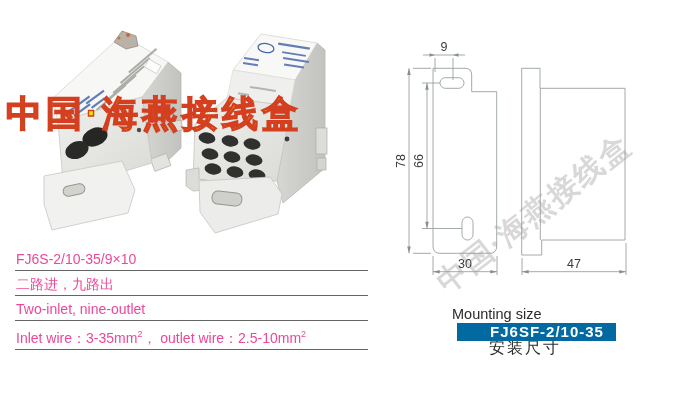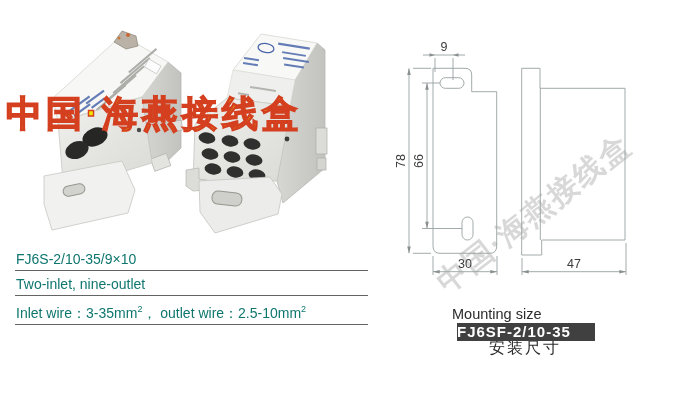--- a/index.html
+++ b/index.html
@@ -20,28 +20,28 @@
   .cap-cn{
     position:absolute;left:452px;top:290px;width:146px;text-align:center;
     font-size:16px;letter-spacing:2px;color:#2b2b2b;z-index:2;margin-top:48px;
   }
   .cap-en{
     position:absolute;left:452px;top:306px;width:146px;
     font-size:14.5px;color:#2b2b2b;z-index:2;
   }
   .badge{
     position:absolute;left:457px;top:323px;width:138px;height:18px;z-index:2;
-    background:#404040;color:#ffffff;font-weight:bold;font-size:15px;
-    line-height:18px;letter-spacing:1px;
+    background:#0369a1;color:#ffffff;font-weight:bold;font-size:15px;
+    text-align:center;line-height:18px;letter-spacing:1px;padding-left:21px;
   }
   
   .specs{position:absolute;left:15px;top:246px;width:353px;z-index:2;}
   .spec-line{
     border-bottom:1px solid #646464;padding:5px 0 3px 1px;
-    font-size:14px;color:#0f766e;line-height:16px;white-space:nowrap;
+    font-size:14px;color:#ec4899;line-height:16px;white-space:nowrap;
   }
   .sup{font-size:9px;vertical-align:6px;}
   svg text{font-family:"Liberation Sans",sans-serif;}
 </style>
 </head>
 <body>
 
 <svg class="photos" viewBox="0 0 345 250" width="345" height="250">
   <defs>
     <linearGradient id="faceGrad" x1="0" y1="0" x2="1" y2="1">
@@ -198,18 +198,21 @@
 
 <div class="cap-cn">安装尺寸</div>
 <div class="cap-en">Mounting size</div>
 <div class="badge">FJ6SF-2/10-35</div>
 
 <div class="specs">
   <div class="spec-line">
     <span>FJ6S-2/10-35/9×10</span>
   </div>
   <div class="spec-line">
+    <span>二路进，九路出</span>
+  </div>
+  <div class="spec-line">
     <span>Two-inlet, nine-outlet</span>
   </div>
   <div class="spec-line">
     <span>Inlet wire：3-35mm</span><span class="sup">2</span><span>，  outlet wire：2.5-10mm</span><span class="sup">2</span>
   </div>
 </div>
 
 </body></html>

